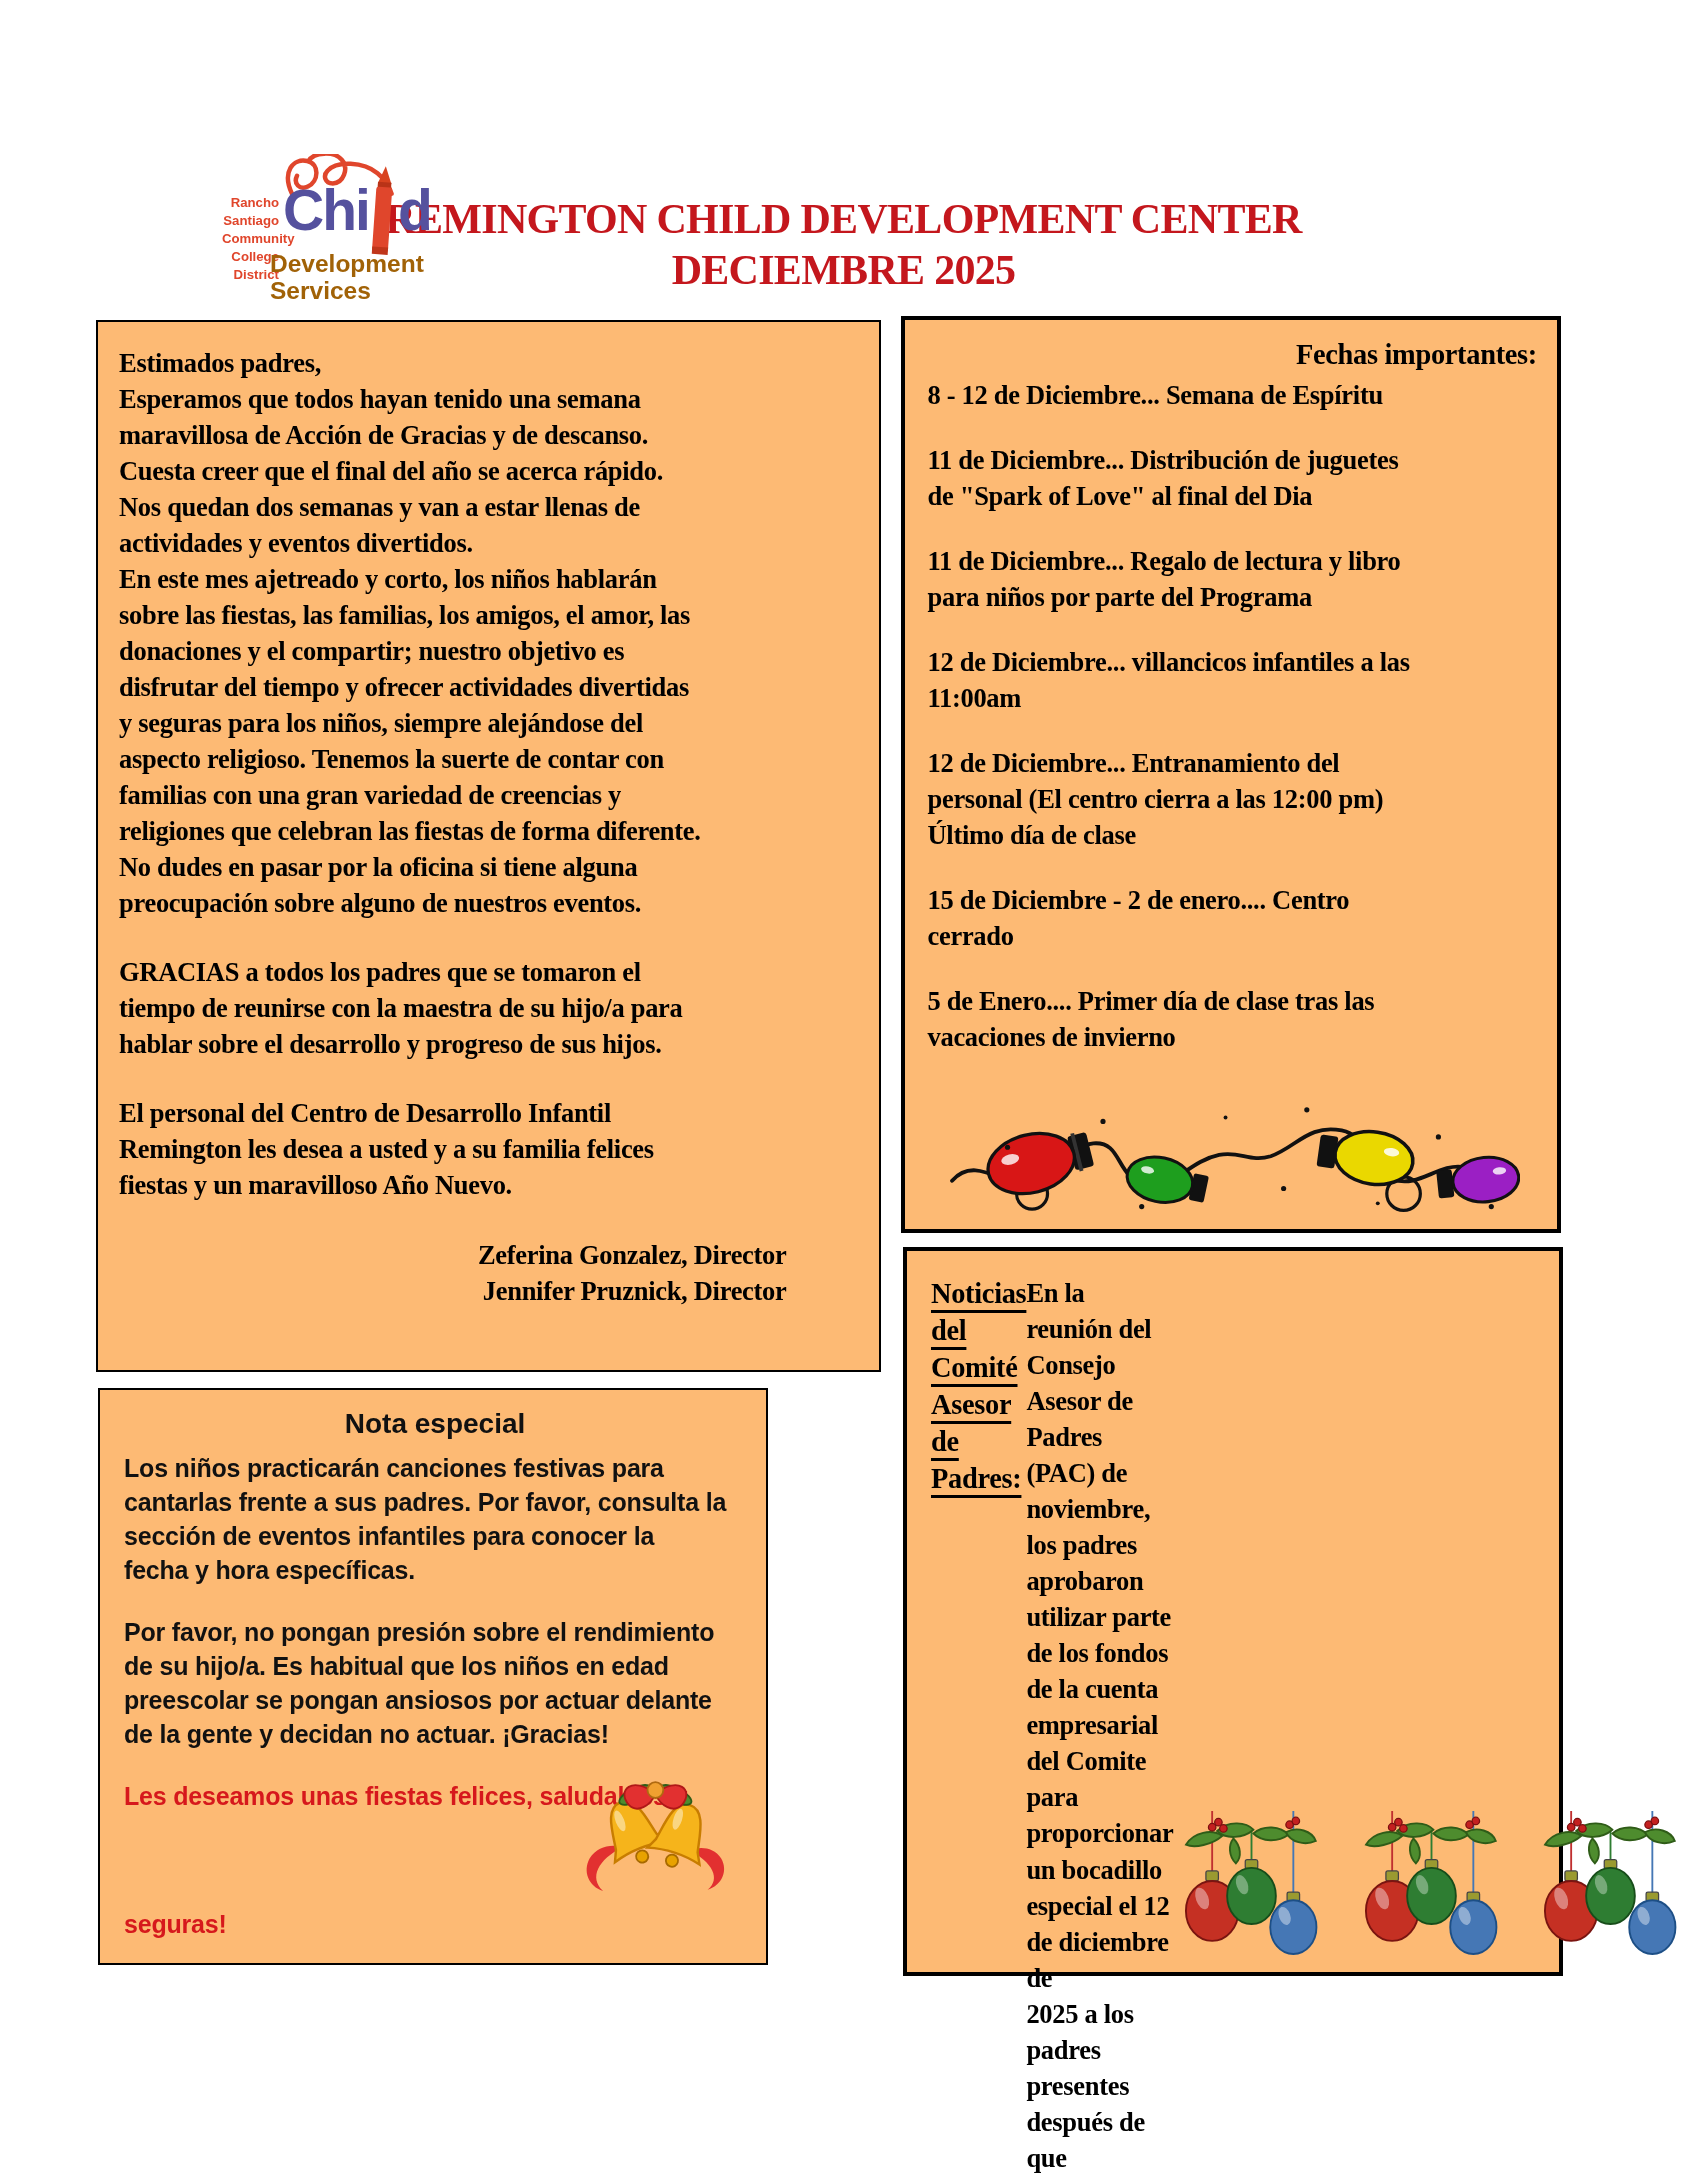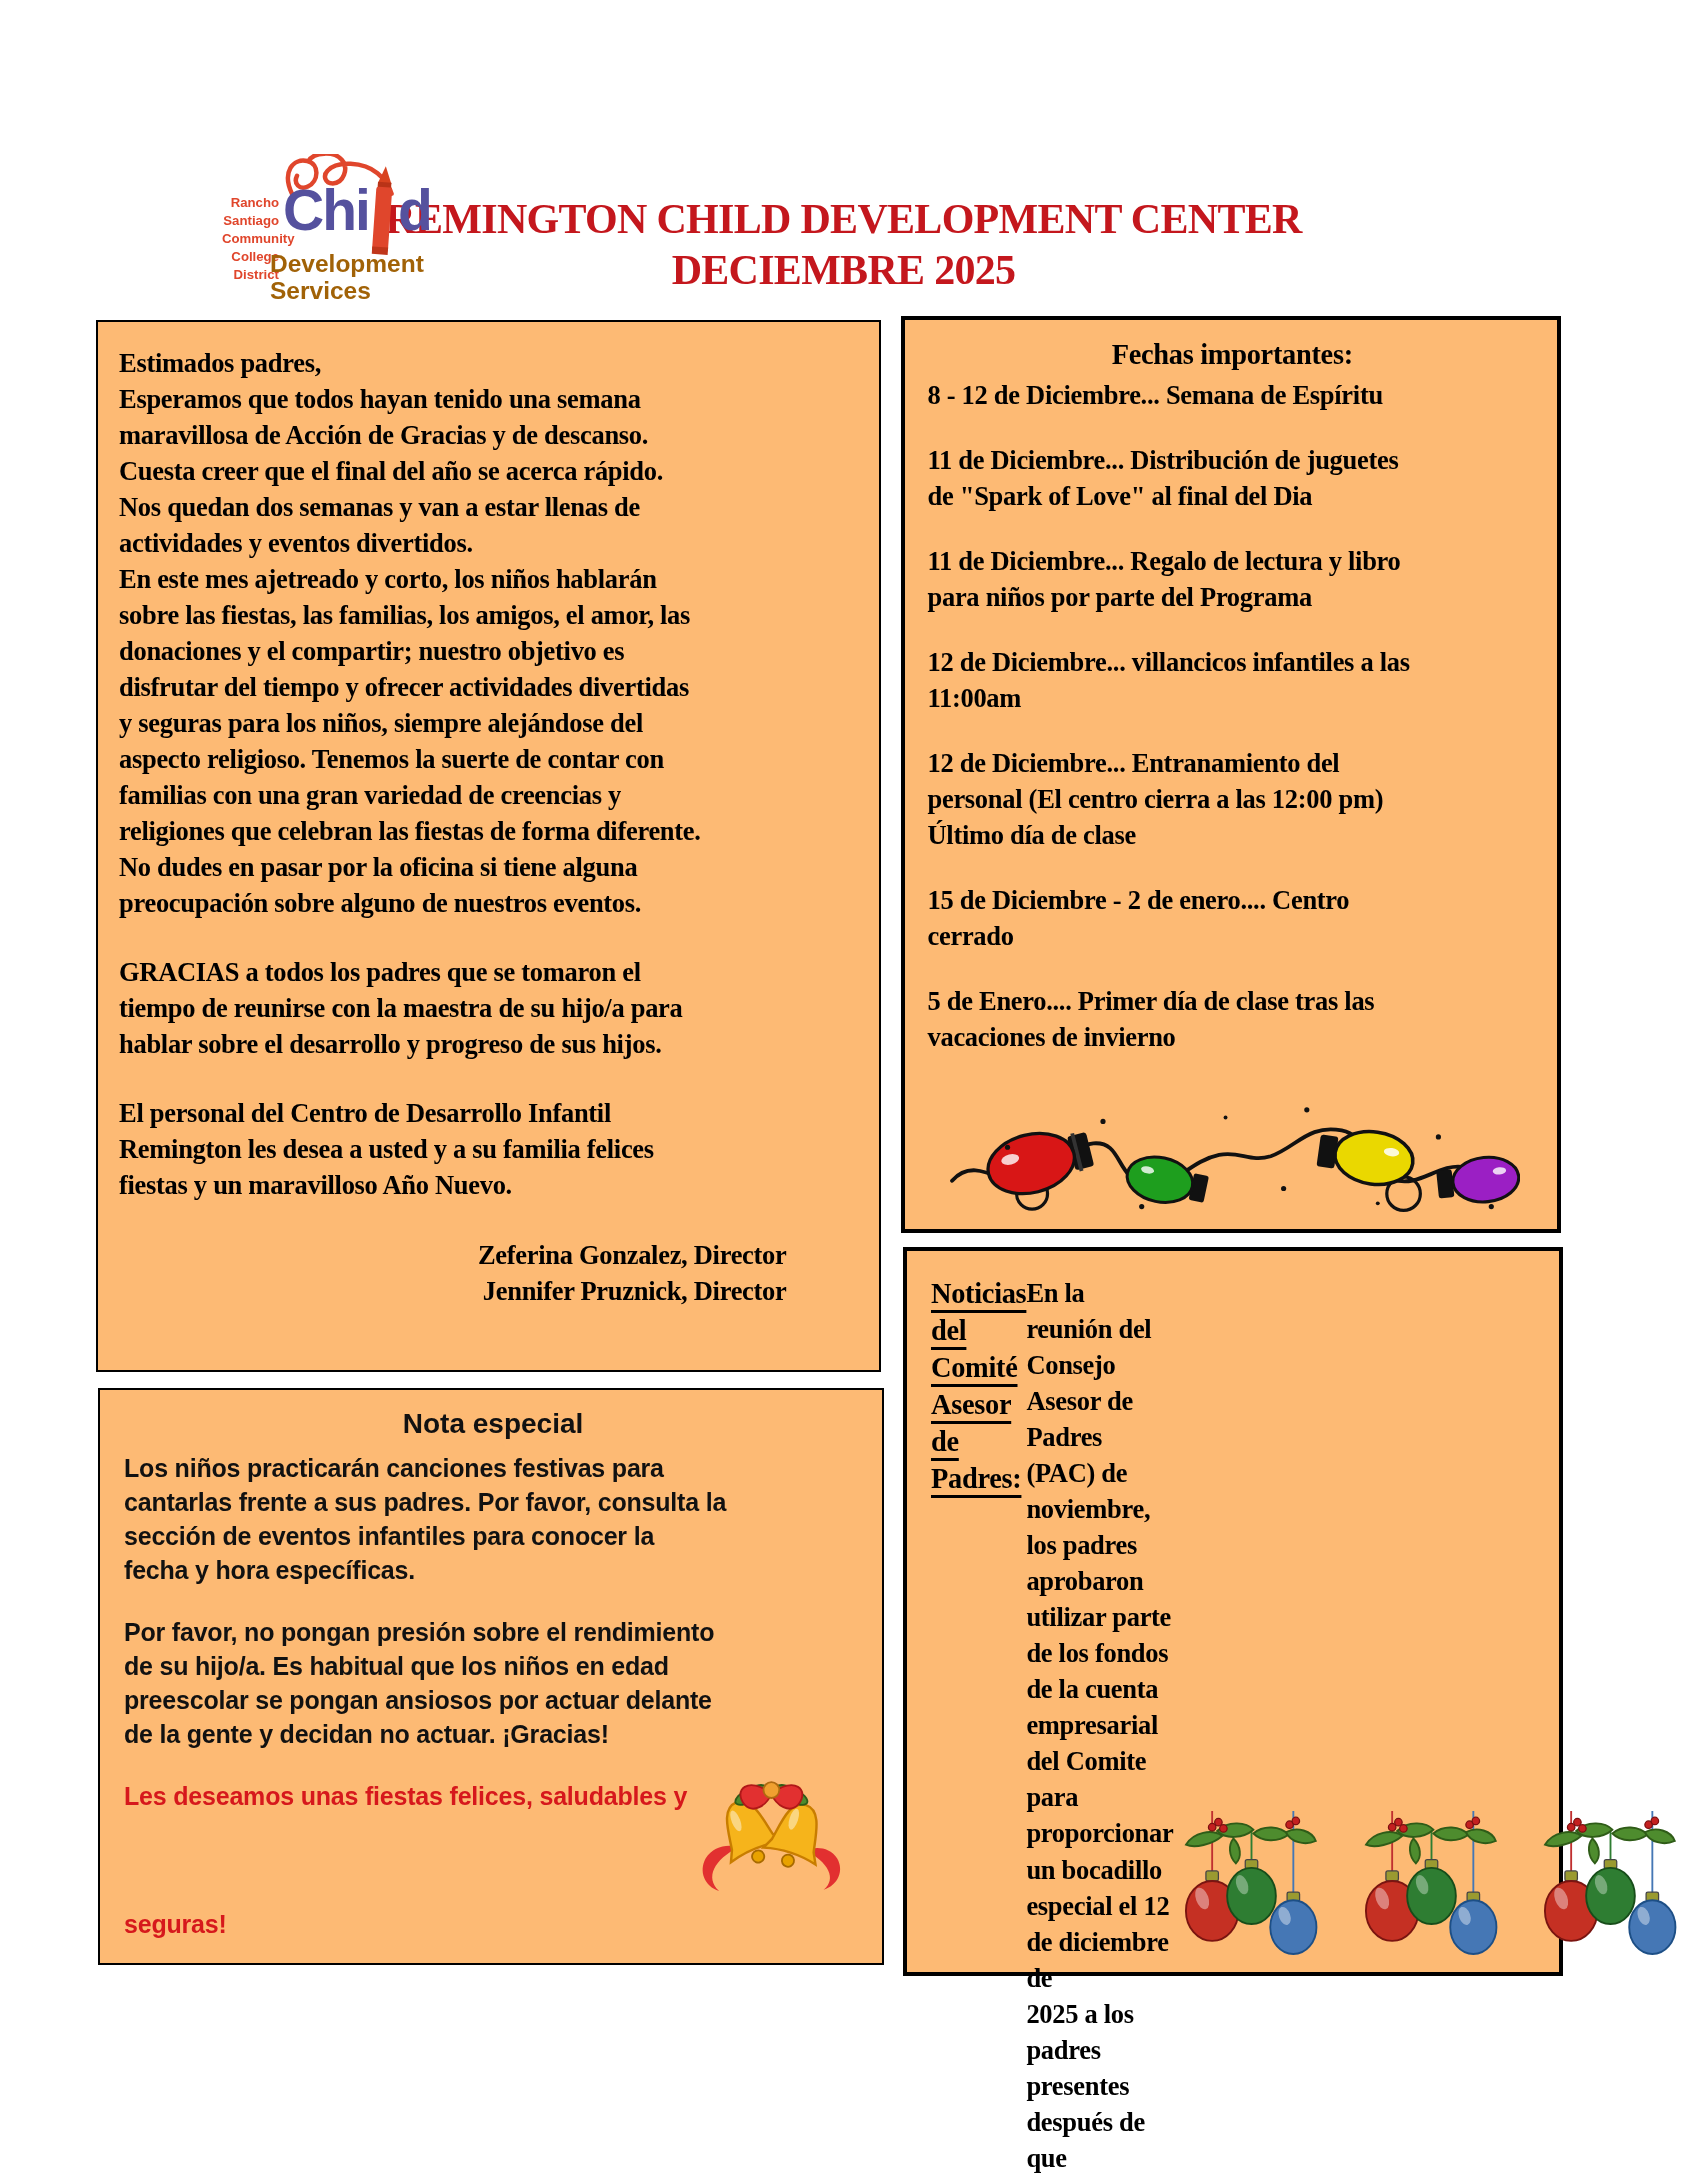--- a/index.html
+++ b/index.html
@@ -34,29 +34,29 @@
     position:absolute; left:0; top:196px; width:1687px; text-align:center;
     font-family:Liberation Serif, serif; font-weight:bold; color:#c4171d;
   }
   .title-line1 { font-size:42px; line-height:46px; letter-spacing:-0.7px; }
   .title-line2 { font-size:42px; line-height:46px; letter-spacing:-0.7px; margin-top:5.3px; }
 
   
   .box { position:absolute; box-sizing:border-box; border:2.6px solid #000; background:#fdba74; }
   #letter-box { left:96px;  top:320px;  width:785px; height:1052px; padding:22.5px 18.5px 13.2px 21px; }
   #fechas-box { left:901px; top:316px;  width:660px;  height:917px; border-width:4px; padding:16px 20px 17px 22.5px; display:flex; flex-direction:column; }
-  #nota-box   { left:98px;  top:1388px; width:786px; height:577px;  padding:16px 20px 13px 24px; font-family:"Liberation Sans",sans-serif; }
+  #nota-box   { left:98px;  top:1388px; width:670px; height:577px;  padding:16px 20px 13px 24px; font-family:"Liberation Sans",sans-serif; }
   #pac-box    { left:903px; top:1247px; width:660px;  height:729px; border-width:4px; padding:24px 20px 13.2px 24px; display:flex; flex-direction:row; }
 
   .serif { font-weight:bold; color:#000; font-size:26.5px; line-height:1.36; letter-spacing:-0.3px; white-space:pre-line; }
   .letter-p { margin-bottom:33px; }
   .letter-p:last-of-type { margin-bottom:0; }
   .signature { text-align:right; padding-right:74px; margin-top:34px; }
 
-  .fechas-title { font-weight:bold; font-size:28.4px; line-height:37px; text-align:center; letter-spacing:-0.3px; margin-bottom:4px; }
+  .fechas-title { font-weight:bold; font-size:28.4px; line-height:37px; text-align:right; letter-spacing:-0.3px; margin-bottom:4px; }
   .fecha-entry { margin-bottom:29px; }
   .lights-wrap { margin-top:auto; align-self:center; }
 
   .nota-title { font-weight:bold; font-size:28px; line-height:36px; text-align:center; color:#111; margin-bottom:9.3px; letter-spacing:0px; }
   .nota-p { font-weight:bold; font-size:25px; line-height:34px; color:#111; letter-spacing:-0.2px; white-space:pre-line; margin-bottom:28px; }
   .nota-red { color:#d6181c; margin-bottom:0; }
   #nota-red2 { margin-top:94px; }
   .bells-wrap { position:absolute; right:34px; bottom:66px; width:152px; height:136px; }
 
   .pac-title { font-weight:bold; font-size:28.4px; line-height:37px; letter-spacing:-0.3px; text-decoration:underline; text-decoration-thickness:3.3px; text-underline-offset:6.6px; margin-bottom:34px; }

